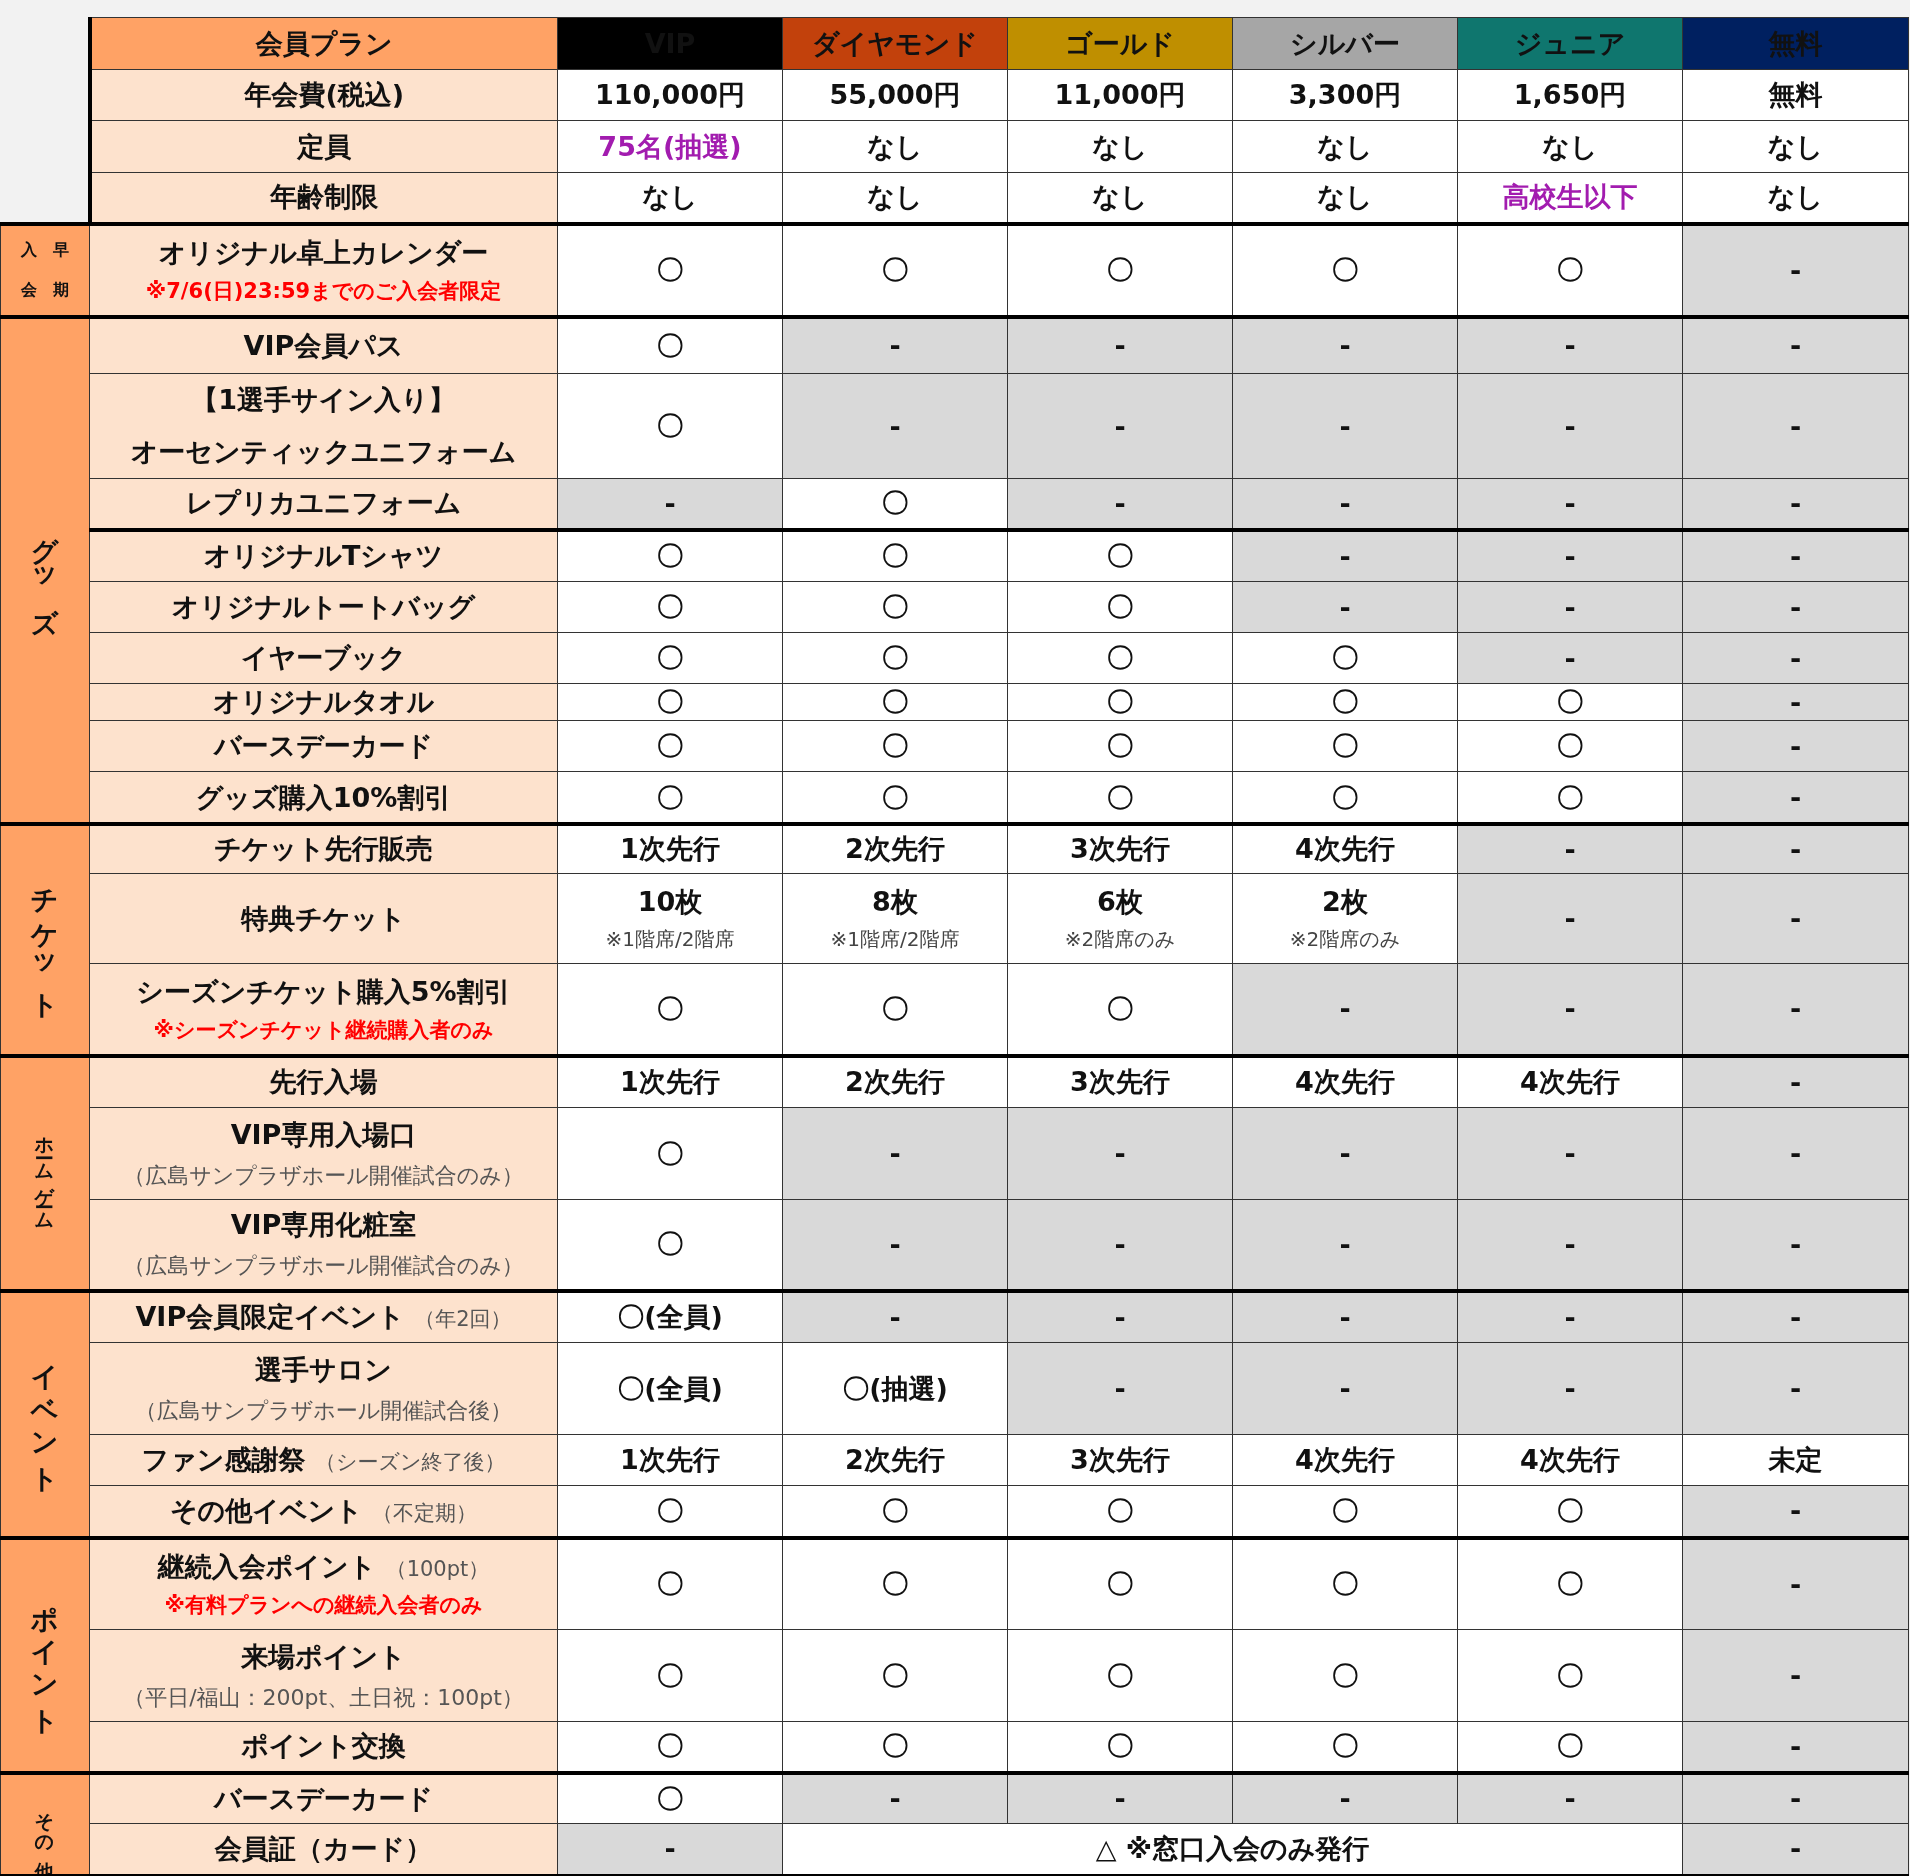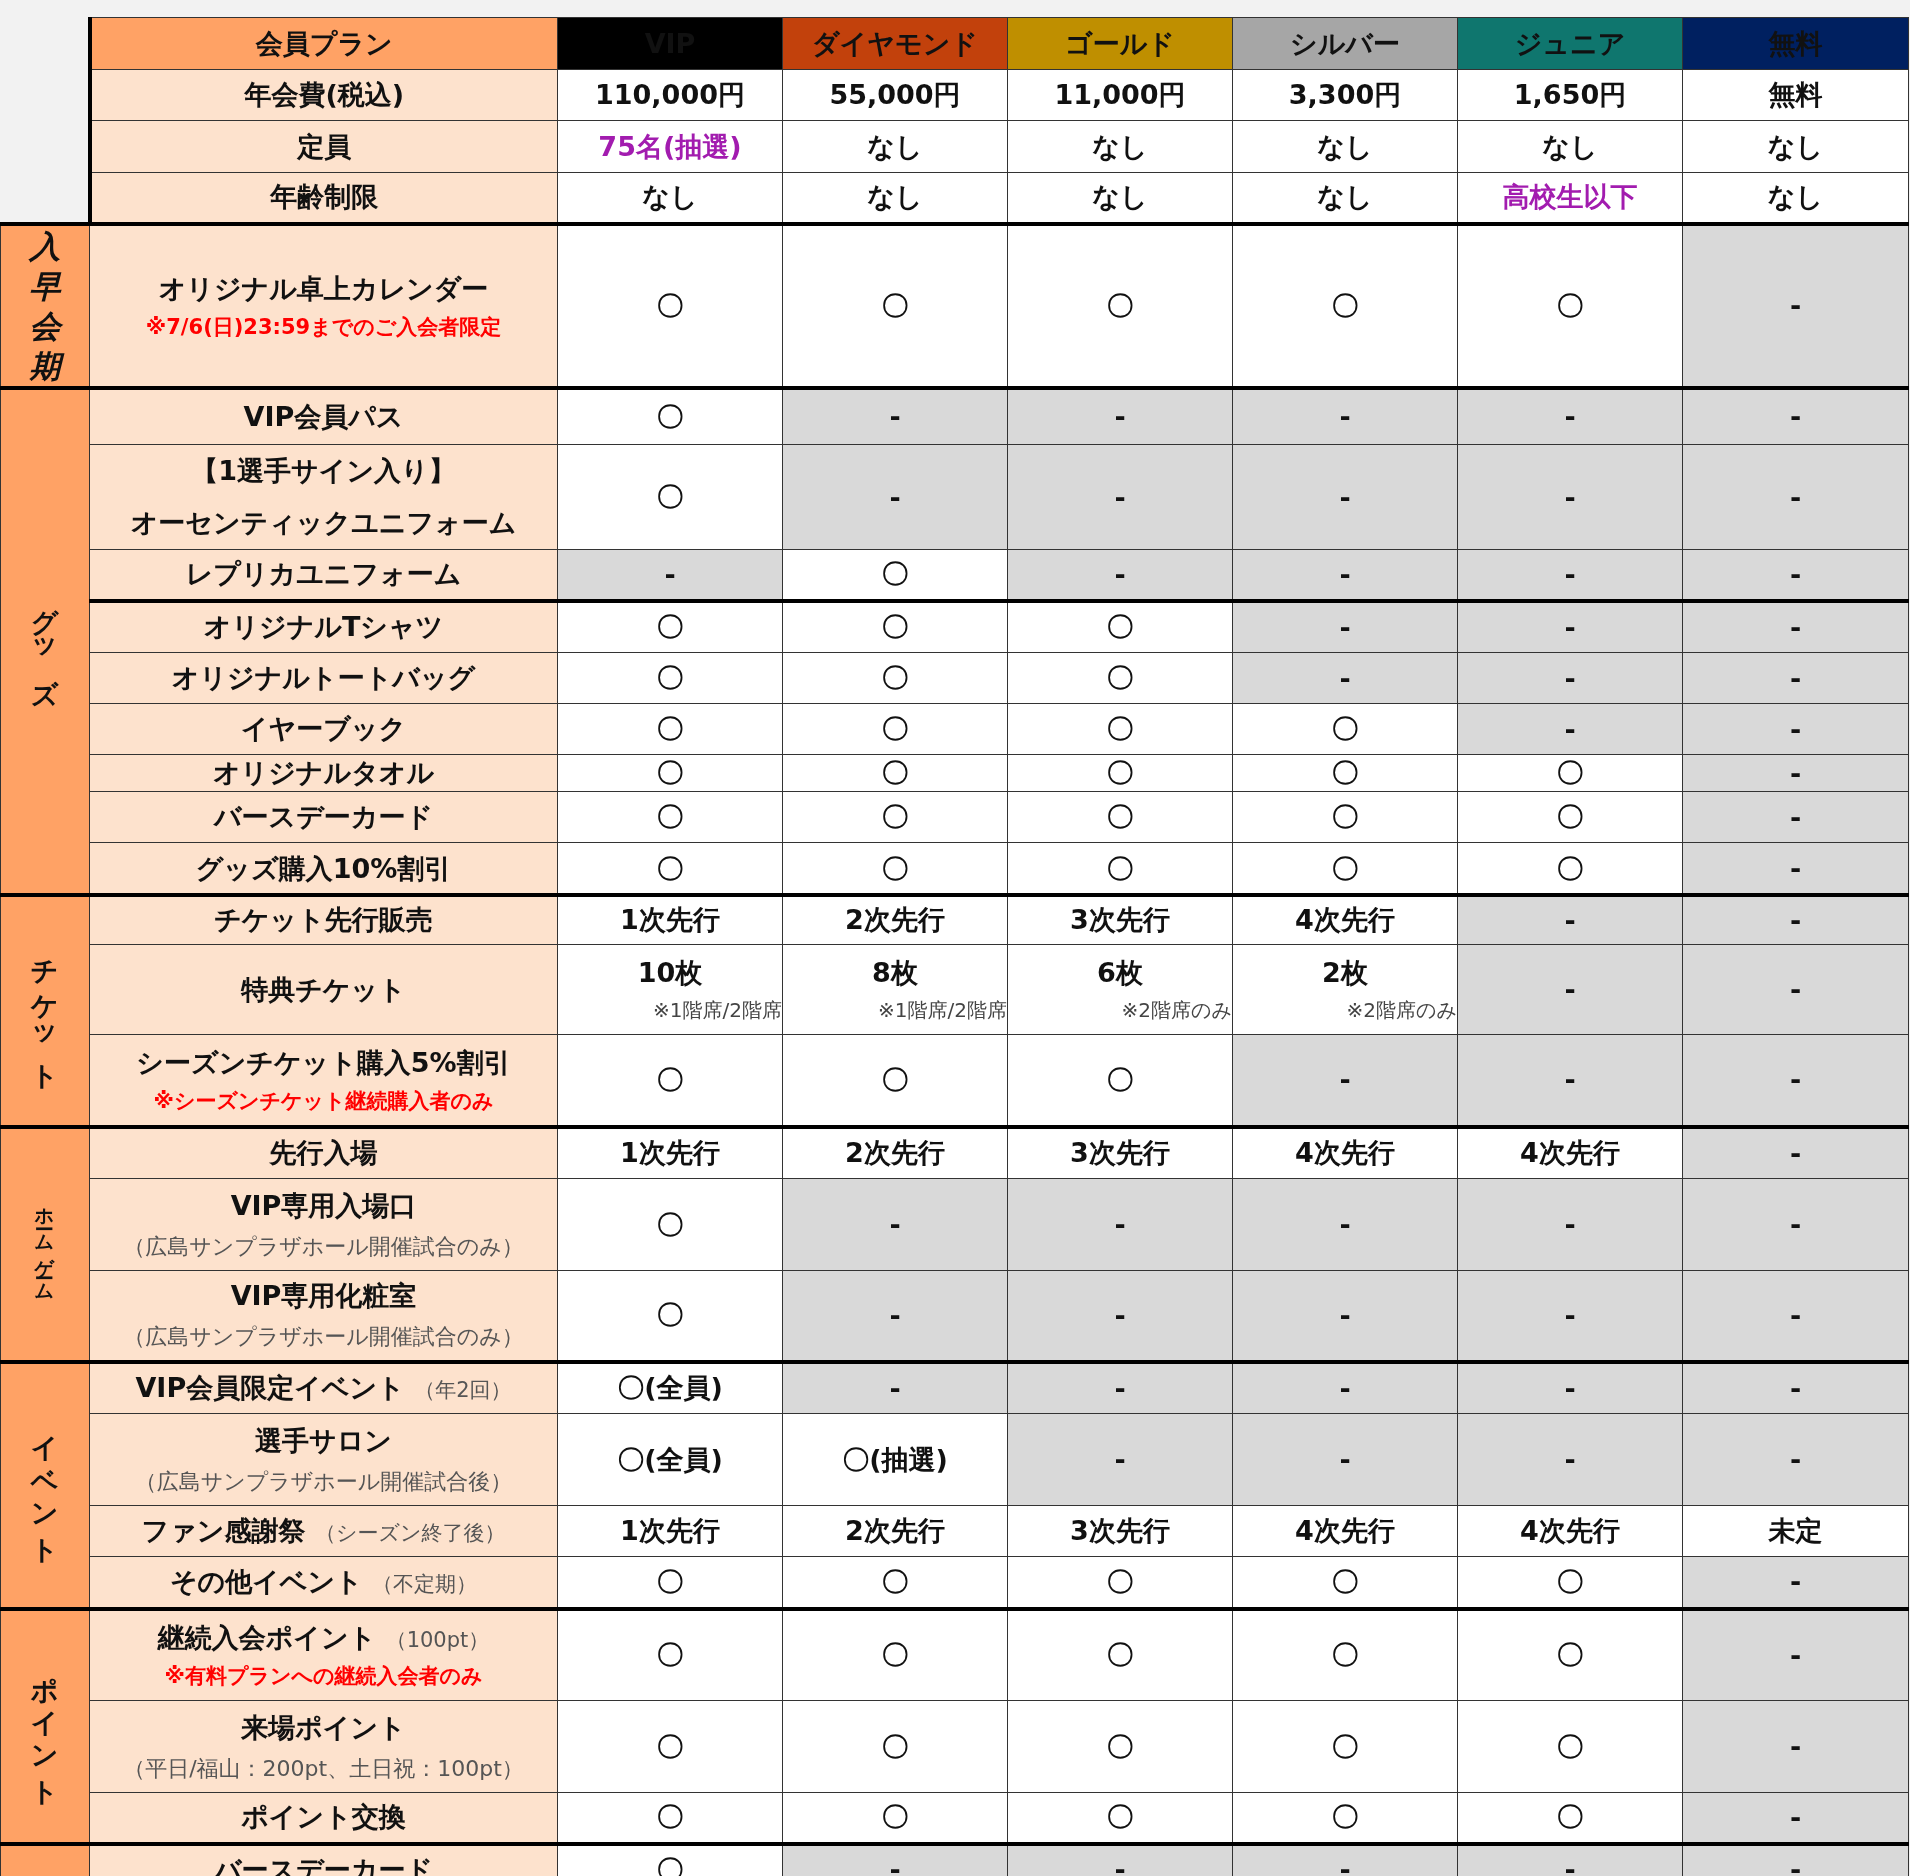--- a/index.html
+++ b/index.html
@@ -3,32 +3,32 @@
 <meta charset="utf-8">
 <style>
   html, body { margin:0; padding:0; background:#f2f2f2; }
   body { width:1910px; height:1876px; position:relative; overflow:hidden;
          font-family:"DejaVu Sans","Liberation Sans",sans-serif; }
   table.plan { position:absolute; left:0; top:17px; border-collapse:collapse; table-layout:fixed; width:1908px; }
   table.plan td { border:1.5px solid #333; padding:0; text-align:center; vertical-align:middle;
                   font-size:27px; font-weight:bold; color:#111; background:#fff; overflow:hidden; }
   td.blank { background:#f2f2f2 !important; border:none !important; border-right:4px solid #000 !important; }
   td.cat { background:#ffa265 !important; font-size:26px; line-height:1.45; writing-mode:vertical-rl; text-orientation:upright; letter-spacing:4px; }
-  td.cat.two { writing-mode:horizontal-tb; font-size:31px; line-height:40px; letter-spacing:0;font-style:italic; }
+  td.cat.two { writing-mode:horizontal-tb; font-size:16px; line-height:40px; letter-spacing:0; }
   td.cat.small { font-size:19px; letter-spacing:2px; line-height:1.5; }
   td.feat { background:#fde2cd !important; text-align:left; padding-left:8px; font-size:27px; }
   td.hdrlabel { background:#fde2cd !important; text-align:center; }
   td.hdrlabel.top { background:#ffa265 !important; }
   td.ph { color:#fff; font-size:28px; }
   td.gray { background:#d9d9d9 !important; }
   td .sub { display:block; font-size:22px; font-weight:normal; color:#555; margin-top:8px; }
   td .red { color:#a21caf; }
   td .note { font-size:21px; font-weight:bold; color:#ff0000; display:block; margin-top:6px; }
   td .paren { font-size:21px; font-weight:normal; color:#555; }
-  td .tiny { display:block; font-size:20px; font-weight:normal; color:#444; margin-top:6px;text-align:right; }
+  td .tiny { display:block; font-size:20px; font-weight:normal; color:#444; margin-top:6px; }
   tr.thick td { border-top:4px solid #000; }
   td.circ { font-size:30px; font-weight:normal; }
   td.dash { font-size:22px; }
   td.tri { font-size:22px; font-weight:normal; color:#444; }
   table.plan { border-bottom:4px solid #000; }
 </style>
 </head>
 <body>
 
 <table class="plan">

